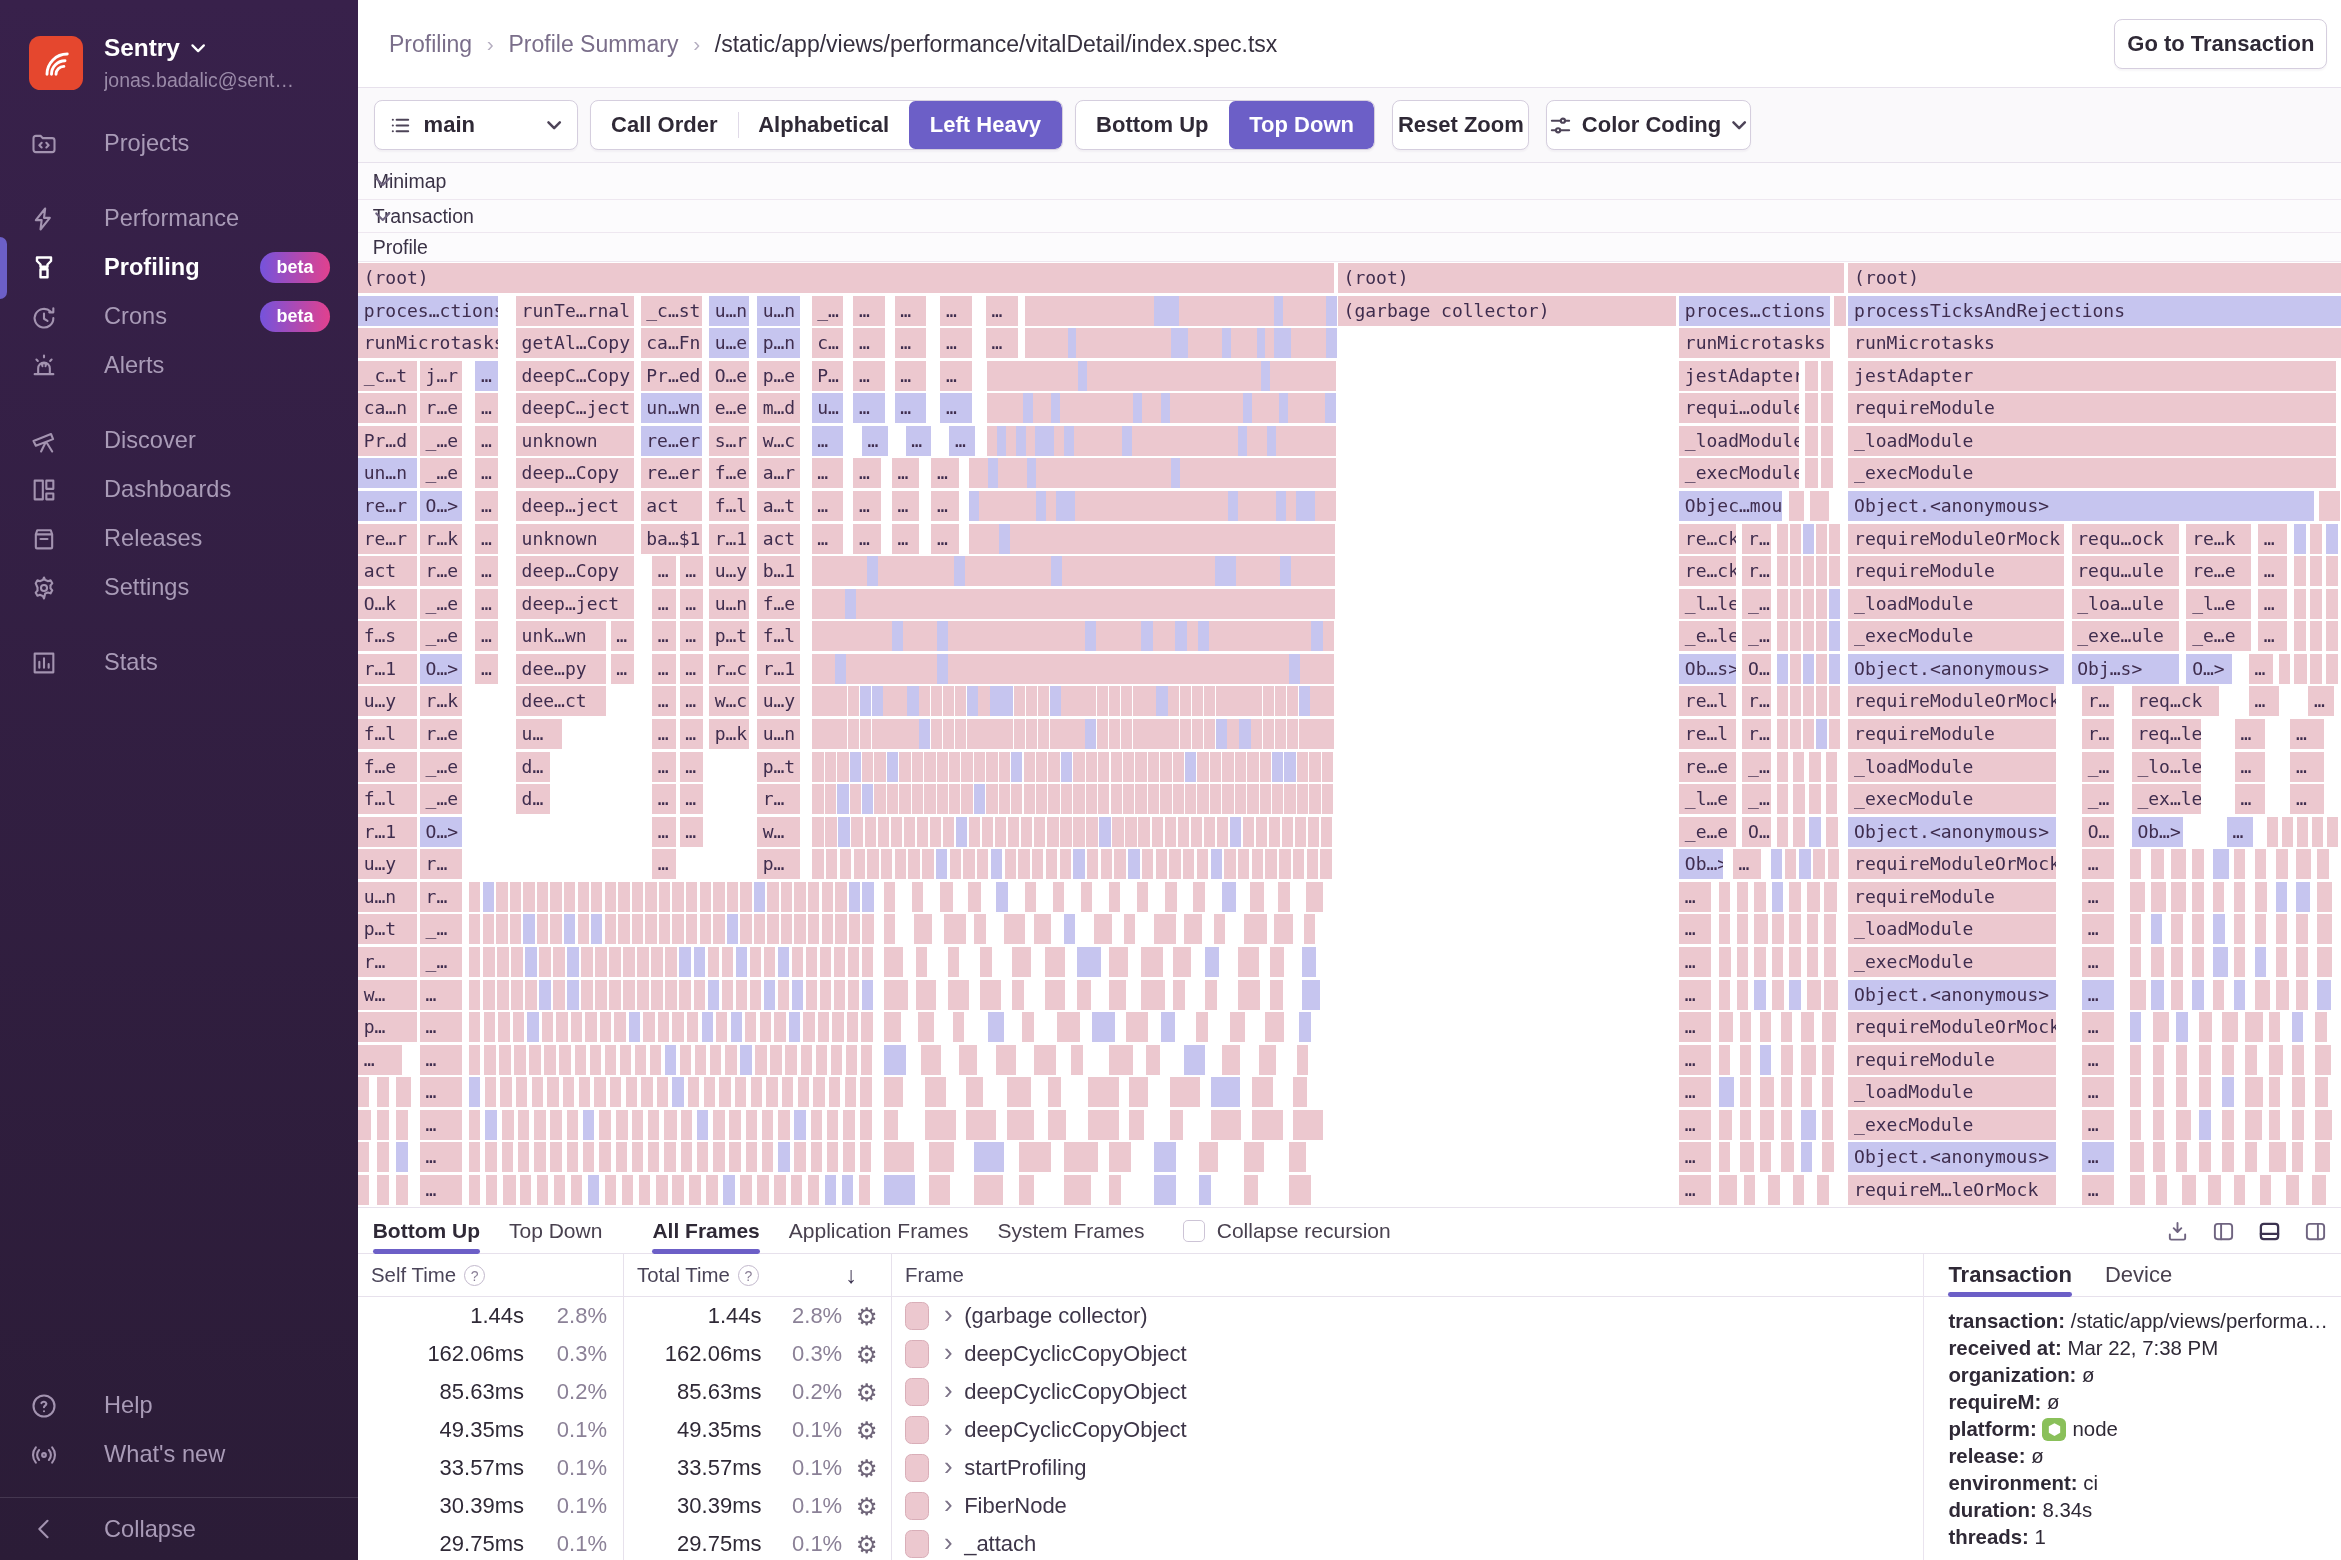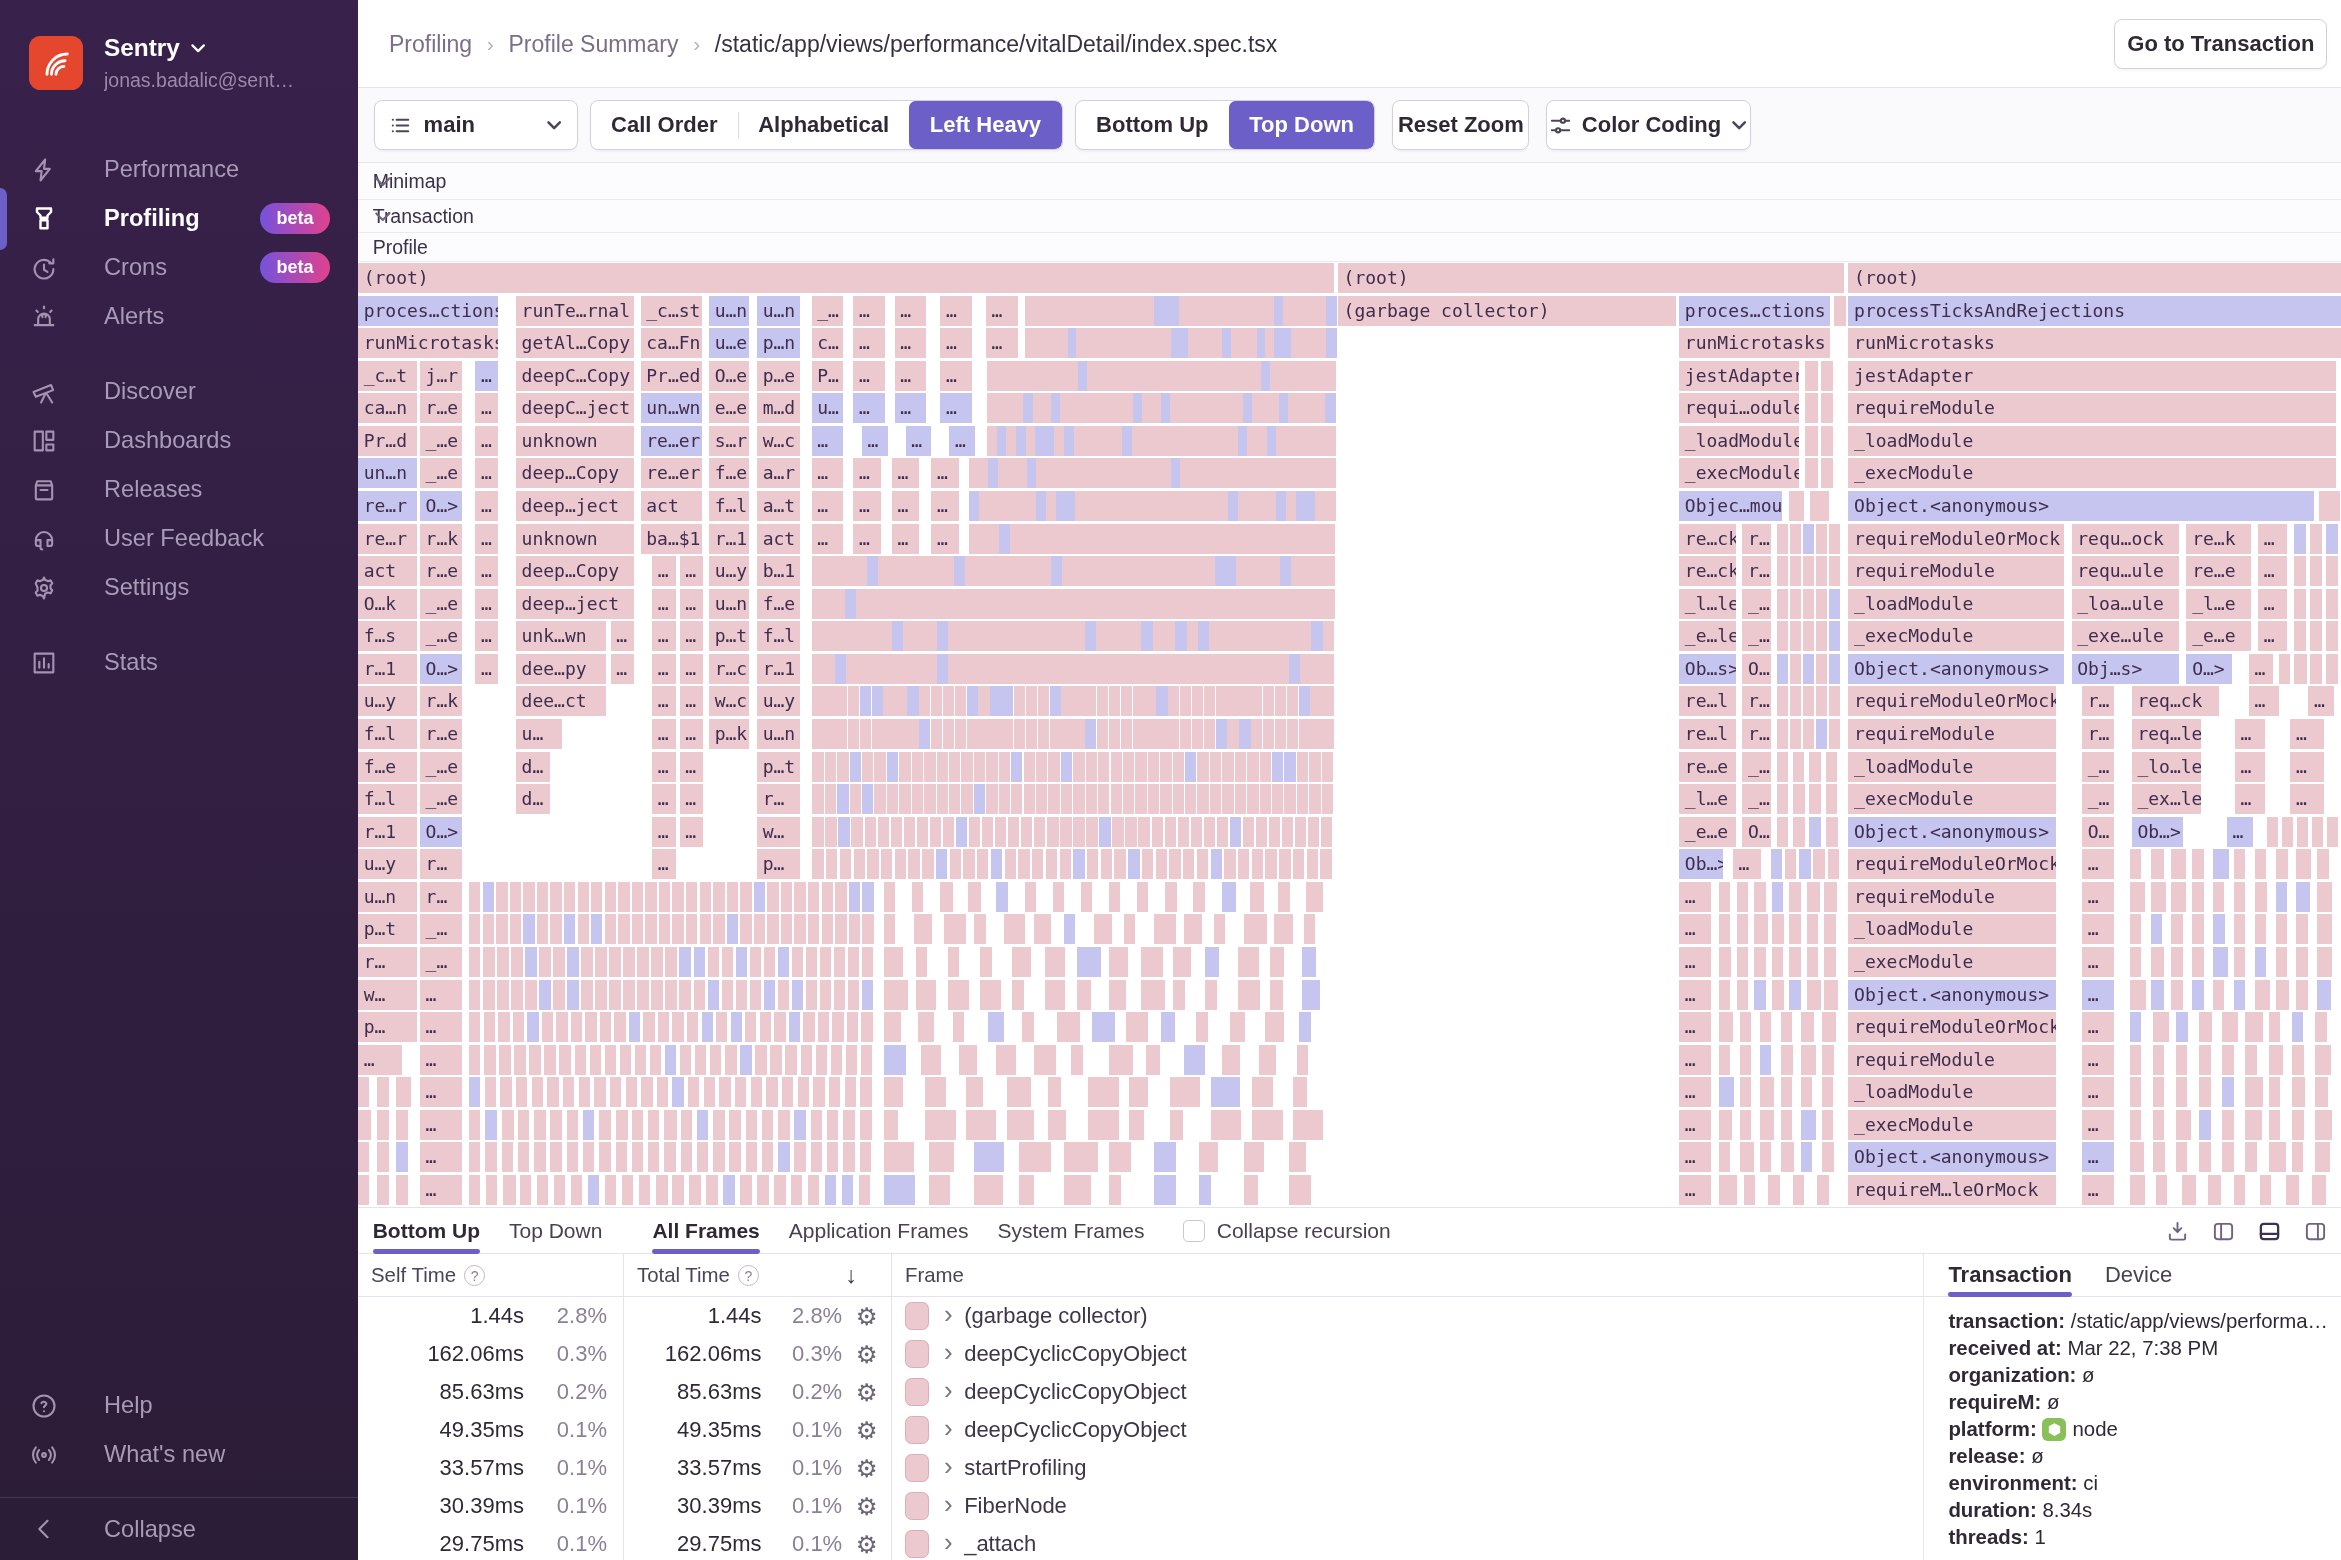--- a/index.html
+++ b/index.html
@@ -137,20 +137,28 @@
         <div class="orgname">
             <span>Sentry</span>
           <svg width="16.3" height="11.4" viewBox="0 0 14 10">
               <path d="M2 3l5 5 5-5" fill="none" stroke="#fff" stroke-width="2" stroke-linecap="round" stroke-linejoin="round"></path>
             </svg>
         </div>
         <div class="email">jonas.badalic@sent…</div>
       </div>
     </div>
     <nav>
+        <div class="nitem">
+          <span class="nicon">
+            <svg viewBox="0 0 24 24">
+              <path d="M3 7a2 2 0 012-2h4l2 2h8a2 2 0 012 2v8a2 2 0 01-2 2H5a2 2 0 01-2-2z M10 11l-2 2 2 2 M14 11l2 2-2 2"></path>
+            </svg>
+          </span>
+          <span class="nlabel">Projects</span>
+        </div>
         <div class="nitem" style="margin-top: 26px;">
           <span class="nicon">
             <svg viewBox="0 0 24 24">
               <path d="M13 3L5 13h5l-1 8 8-10h-5z"></path>
             </svg>
           </span>
           <span class="nlabel">Performance</span>
         </div>
         <div class="nitem active">
           <span class="abar"></span>
@@ -195,28 +203,20 @@
           </span>
           <span class="nlabel">Dashboards</span>
         </div>
         <div class="nitem">
           <span class="nicon">
             <svg viewBox="0 0 24 24">
               <path d="M5 8h14v11a1 1 0 01-1 1H6a1 1 0 01-1-1z M5 8l1.2-3.5h11.6L19 8 M9 12h6"></path>
             </svg>
           </span>
           <span class="nlabel">Releases</span>
-        </div>
-        <div class="nitem">
-          <span class="nicon">
-            <svg viewBox="0 0 24 24">
-              <path d="M5 13a7 7 0 0114 0 M5 13v3a2 2 0 002 2h2v-5H5z M19 13v3a2 2 0 01-2 2h-2v-5h4z M9 18v1.5a1.5 1.5 0 001.5 1.5"></path>
-            </svg>
-          </span>
-          <span class="nlabel">User Feedback</span>
         </div>
         <div class="nitem">
           <span class="nicon">
             <svg viewBox="0 0 24 24">
               <circle cx="12" cy="12" r="2.6"></circle>
               <path d="M12 3l1 2.2a7 7 0 012.3 1l2.3-.8 1.5 2.6-1.6 1.8a7 7 0 010 2.4l1.6 1.8-1.5 2.6-2.3-.8a7 7 0 01-2.3 1L12 21l-1-2.2a7 7 0 01-2.3-1l-2.3.8-1.5-2.6 1.6-1.8a7 7 0 010-2.4L4.9 8l1.5-2.6 2.3.8a7 7 0 012.3-1z"></path>
             </svg>
           </span>
           <span class="nlabel">Settings</span>
         </div>

